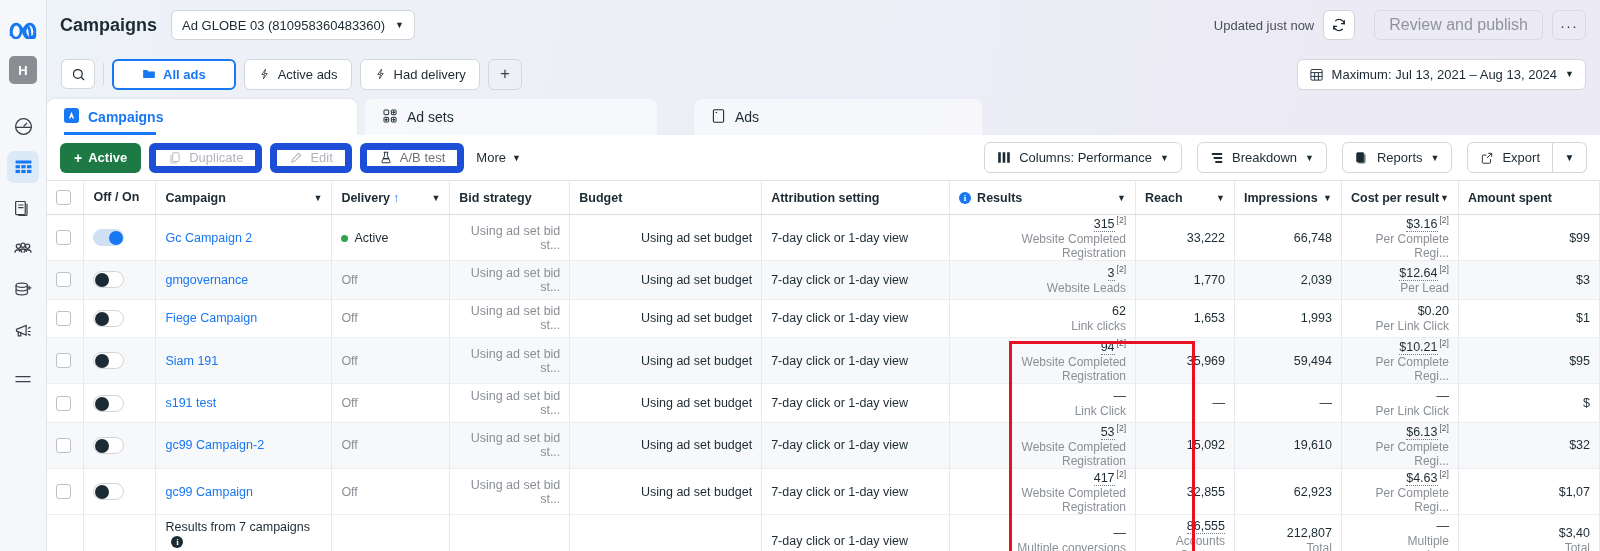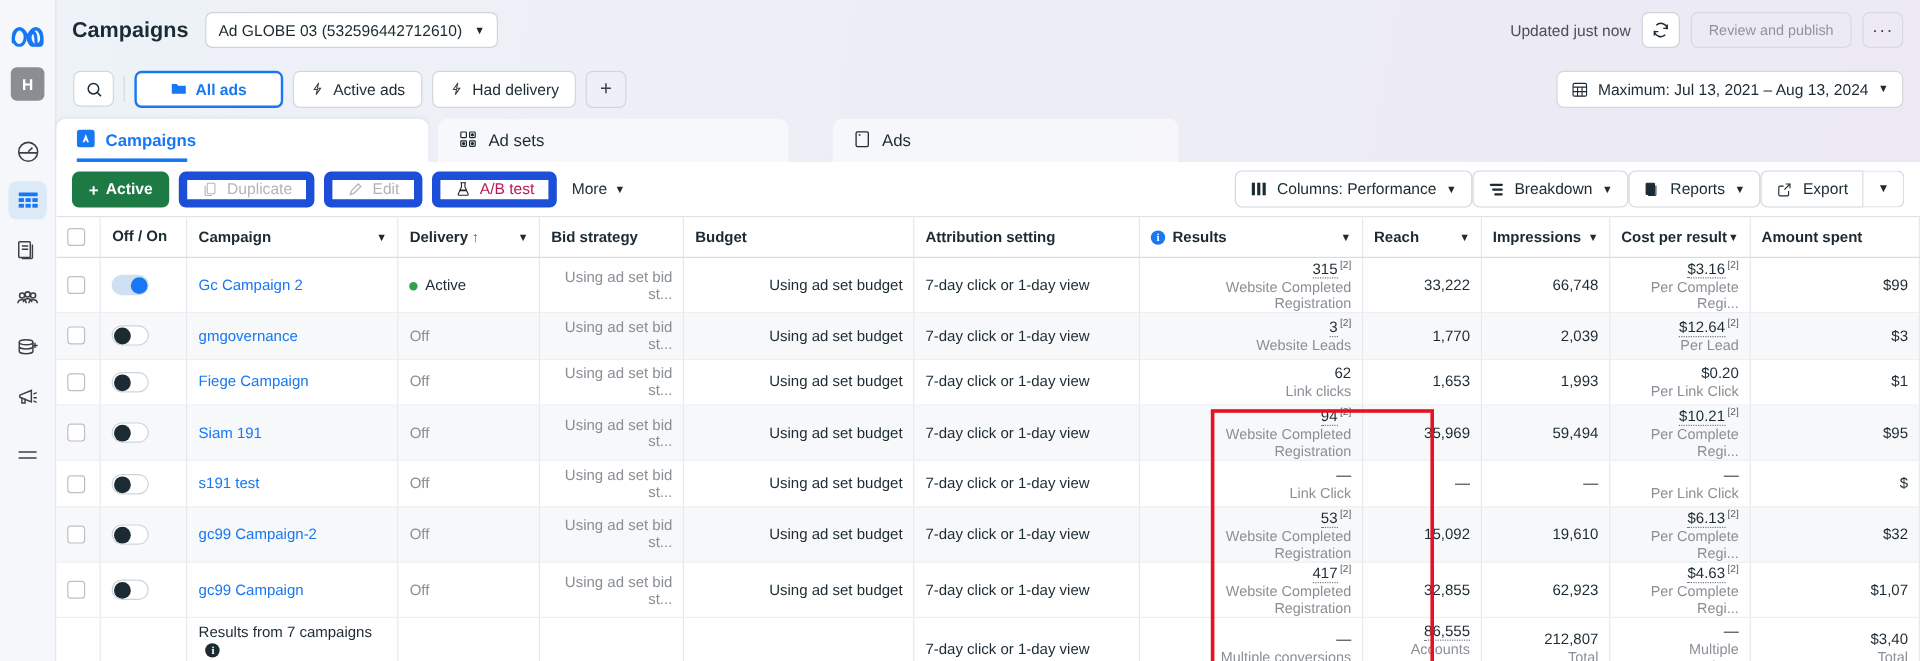--- a/index.html
+++ b/index.html
@@ -34,22 +34,22 @@
   .acct-select { margin-left:14px; height:30px; width:244px; background:#fff;
                  border:1px solid #cfd3da; border-radius:6px; display:flex;
                  align-items:center; padding:0 10px; font-size:13px; color:#1c2b33; }
   .acct-select .cap { flex:1; white-space:nowrap; overflow:hidden; }
   .topbar-right { margin-left:auto; display:flex; align-items:center;
                   gap:9px; padding-right:14px; }
   .updated { font-size:13px; color:#4a4f57; }
   .icon-btn { width:32px; height:30px; background:#fff; border:1px solid #cfd3da;
               border-radius:6px; display:flex; align-items:center; justify-content:center; }
   .ghost-btn { height:30px; padding:0 14px; border:1px solid #d6dae1; border-radius:6px;
-               background:transparent; font-size:12px; color:#8f949c;
-               display:flex; align-items:center; }
+               background:transparent; font-size:16px; color:#8f949c;
+               display:flex; align-items:center;margin-left:10px; }
   .dots-btn { width:34px; height:30px; border:1px solid #d6dae1; border-radius:6px;
               background:transparent; display:flex; align-items:center;
               justify-content:center; font-size:15px; color:#3b4047; letter-spacing:1px; }
 
   
   .filterbar { position:absolute; left:47px; top:50px; width:1553px; height:48px;
                display:flex; align-items:center; padding:0 14px; }
   .search-btn { width:34px; height:30px; background:#fff; border:1px solid #d2d6dd;
                 border-radius:6px; display:flex; align-items:center; justify-content:center; }
   .vdiv { width:1px; height:22px; background:#d4d8df; margin:0 8px; }
@@ -82,24 +82,24 @@
 
   
   .actionbar { position:absolute; left:0; top:0; width:100%; height:45px;
                display:flex; align-items:center; padding:0 13px; }
   .btn-create { height:30px; padding:0 14px; background:#1d7a45; color:#fff;
                 border-radius:6px; font-size:13px; font-weight:bold;
                 display:flex; align-items:center; gap:6px; }
   .btn-out { height:30px; padding:0 12px; background:#fff; border:7px solid #1d4ed8;
              border-radius:6px; font-size:13px; color:#b0b4bb;
              display:flex; align-items:center; gap:7px; margin-left:8px; }
-  .btn-out.enabled { color:#be185d; }
+  .btn-out.enabled { color:#737373; }
   .more-btn { margin-left:12px; font-size:13px; color:#1c2b33;
               display:flex; align-items:center; gap:6px; }
-  .actionbar-right { margin-left:auto; display:flex; align-items:center; gap:0; }
+  .actionbar-right { margin-left:auto; display:flex; align-items:center; gap:15px; }
   .tool-btn { height:31px; padding:0 12px; background:#fff; border:1px solid #d2d6dd;
               border-radius:6px; font-size:13px; color:#1c2b33;
               display:flex; align-items:center; gap:8px; }
   .split { display:flex; }
   .split .l { border-top-right-radius:0; border-bottom-right-radius:0; }
   .split .r { width:34px; height:31px; background:#fff; border:1px solid #d2d6dd;
               border-left:none; border-top-right-radius:6px; border-bottom-right-radius:6px;
               display:flex; align-items:center; justify-content:center; }
 
   
@@ -216,21 +216,21 @@
         <svg width="20" height="16" viewBox="0 0 24 18" stroke="#3b4047" stroke-width="1.5">
           <path d="M3 5h18M3 11h18"></path>
         </svg>
       </div>
     </div>
   </div>
 
   <div class="topbar">
     <div class="page-title">Campaigns</div>
     <div class="acct-select">
-      <span class="cap">Ad GLOBE 03 (532596442712610)</span>
+      <span class="cap">Ad GLOBE 03 (810958360483360)</span>
       <span style="font-size:9px;">▼</span>
     </div>
     <div class="topbar-right">
       <span class="updated">Updated just now</span>
       <div class="icon-btn">
         <svg width="16" height="16" viewBox="0 0 24 24" fill="none" stroke="#1c2b33" stroke-width="1.8">
           <path d="M20 11a8 8 0 0 0-13.6-5M4 13a8 8 0 0 0 13.6 5"></path>
           <path d="M20 5v5h-5M4 19v-5h5"></path>
         </svg>
       </div>

